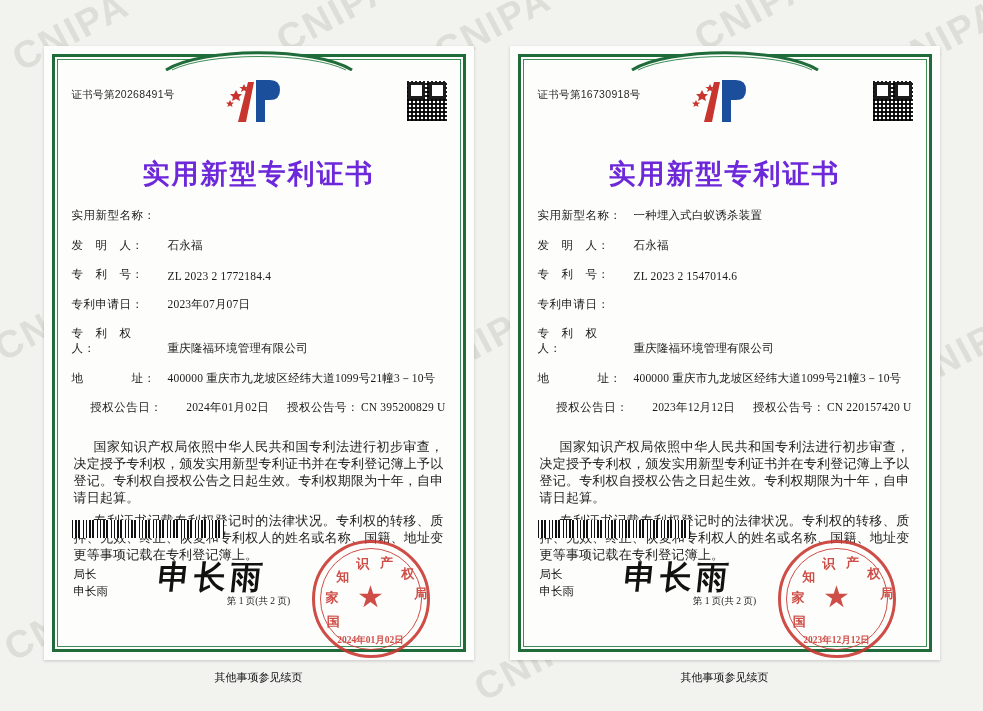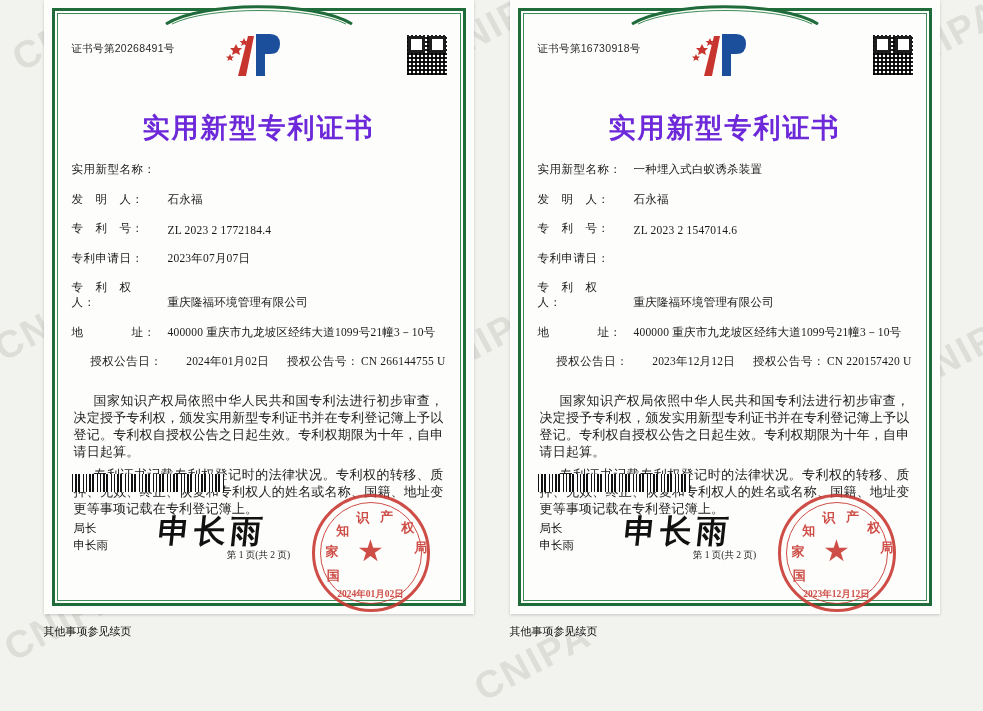--- a/index.html
+++ b/index.html
@@ -36,20 +36,21 @@
 
   
   #page {
     position: relative;
     z-index: 1;
     width: 983px;
     height: 711px;
     display: flex;
     justify-content: center;
     gap: 36px;
+    padding-top: 46px;
     box-sizing: border-box;
   }
 
   .cert {
     position: relative;
     width: 430px;
     height: 614px;
     background: #fdfdfb;
     box-shadow: 0 1px 3px rgba(0,0,0,0.18);
     box-sizing: border-box;
@@ -280,21 +281,21 @@
     font-family: "Liberation Serif", serif;
     font-size: 9.5px;
     color: #222;
   }
 
   
   .cert-note {
     position: absolute;
     left: 0; right: 0;
     top: 624px;
-    text-align: left;
+    text-align: center;
     font-family: Liberation Sans, sans-serif;
     font-size: 11px;
     color: #111;
   }
   .cert-wrap { position: relative; width: 430px; height: 660px; }
 </style>
 </head>
 <body>
 
 <div id="watermark-layer">
@@ -374,21 +375,21 @@
           <div class="frow">
             <span class="flabel"><span>地　　　　址</span><span class="fcolon">：</span></span>
             <span class="fvalue">400000 重庆市九龙坡区经纬大道1099号21幢3－10号</span>
           </div>
 
           <div class="frow frow-split">
             <span class="flabel"><span>授权公告日</span><span class="fcolon">：</span></span>
             <span>2024年01月02日</span>
             <span class="seg2">
               <span class="flabel2"><span>授权公告号</span><span class="fcolon">：</span></span>
-              <span>CN 266144755 U</span>
+              <span>CN 395200829 U</span>
             </span>
           </div>
         </div>
 
         <div class="paras">
           <div class="para">国家知识产权局依照中华人民共和国专利法进行初步审查，决定授予专利权，颁发实用新型专利证书并在专利登记簿上予以登记。专利权自授权公告之日起生效。专利权期限为十年，自申请日起算。</div>
           <div class="para">专利证书记载专利权登记时的法律状况。专利权的转移、质押、无效、终止、恢复和专利权人的姓名或名称、国籍、地址变更等事项记载在专利登记簿上。</div>
         </div>
 
         <div class="cert-foot">

